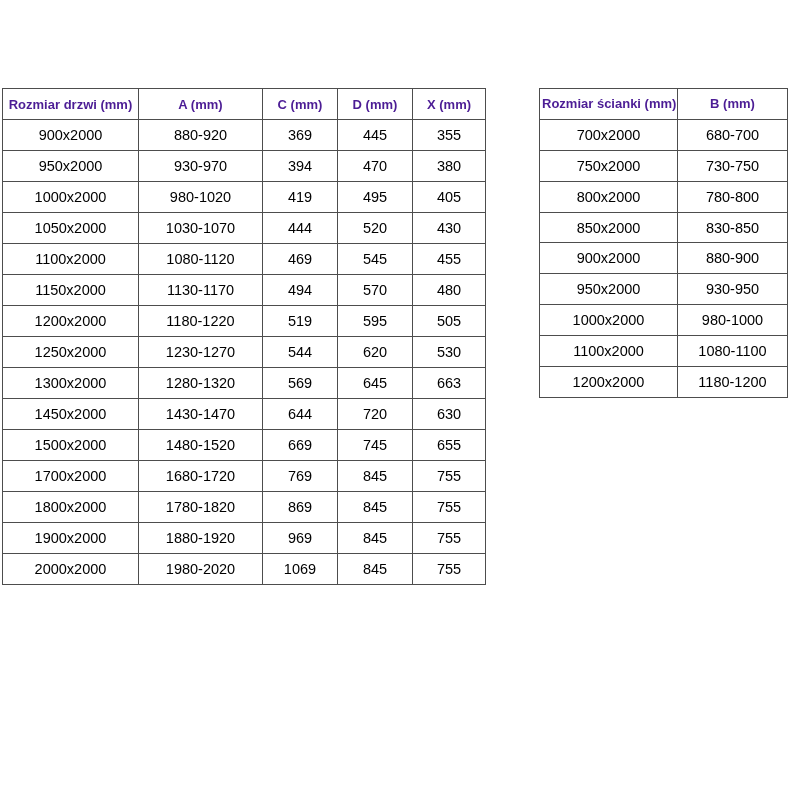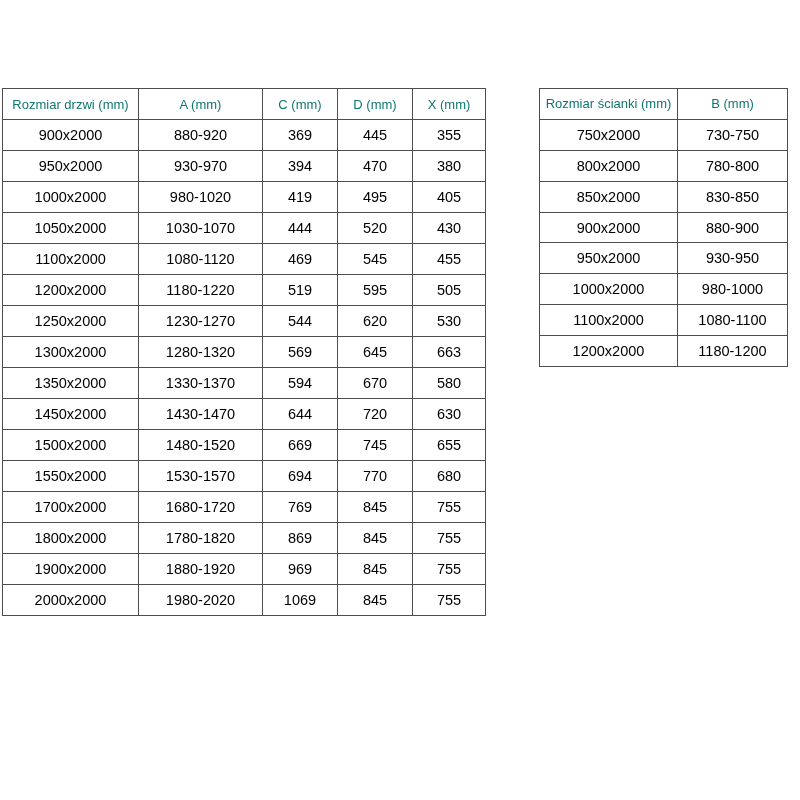--- a/index.html
+++ b/index.html
@@ -30,22 +30,22 @@
   table.spec td {
     border: 1px solid #4d4d4d;
     text-align: center;
     vertical-align: middle;
     padding: 0 2px;
     overflow: hidden;
     white-space: nowrap;
   }
   table.spec th {
     font-size: 13px;
-    font-weight: normal;
-    color: #0f766e;
+    font-weight: bold;
+    color: #4c1d95;
     text-align: center;
   }
   table.spec td {
     font-size: 14.5px;
     font-weight: normal;
     color: #000000;
   }
   
   #doors-table {
     left: 2px;
@@ -120,20 +120,27 @@
           <td>430</td>
         </tr>
         <tr>
           <td>1100x2000</td>
           <td>1080-1120</td>
           <td>469</td>
           <td>545</td>
           <td>455</td>
         </tr>
         <tr>
+          <td>1150x2000</td>
+          <td>1130-1170</td>
+          <td>494</td>
+          <td>570</td>
+          <td>480</td>
+        </tr>
+        <tr>
           <td>1200x2000</td>
           <td>1180-1220</td>
           <td>519</td>
           <td>595</td>
           <td>505</td>
         </tr>
         <tr>
           <td>1250x2000</td>
           <td>1230-1270</td>
           <td>544</td>
@@ -141,46 +148,32 @@
           <td>530</td>
         </tr>
         <tr>
           <td>1300x2000</td>
           <td>1280-1320</td>
           <td>569</td>
           <td>645</td>
           <td>663</td>
         </tr>
         <tr>
-          <td>1350x2000</td>
-          <td>1330-1370</td>
-          <td>594</td>
-          <td>670</td>
-          <td>580</td>
-        </tr>
-        <tr>
           <td>1450x2000</td>
           <td>1430-1470</td>
           <td>644</td>
           <td>720</td>
           <td>630</td>
         </tr>
         <tr>
           <td>1500x2000</td>
           <td>1480-1520</td>
           <td>669</td>
           <td>745</td>
           <td>655</td>
-        </tr>
-        <tr>
-          <td>1550x2000</td>
-          <td>1530-1570</td>
-          <td>694</td>
-          <td>770</td>
-          <td>680</td>
         </tr>
         <tr>
           <td>1700x2000</td>
           <td>1680-1720</td>
           <td>769</td>
           <td>845</td>
           <td>755</td>
         </tr>
         <tr>
           <td>1800x2000</td>
@@ -212,20 +205,24 @@
         <col class="c1">
     </colgroup>
     <thead>
       <tr>
           <th>Rozmiar ścianki (mm)</th>
           <th>B (mm)</th>
         </tr>
     </thead>
     <tbody>
         <tr>
+          <td>700x2000</td>
+          <td>680-700</td>
+        </tr>
+        <tr>
           <td>750x2000</td>
           <td>730-750</td>
         </tr>
         <tr>
           <td>800x2000</td>
           <td>780-800</td>
         </tr>
         <tr>
           <td>850x2000</td>
           <td>830-850</td>

